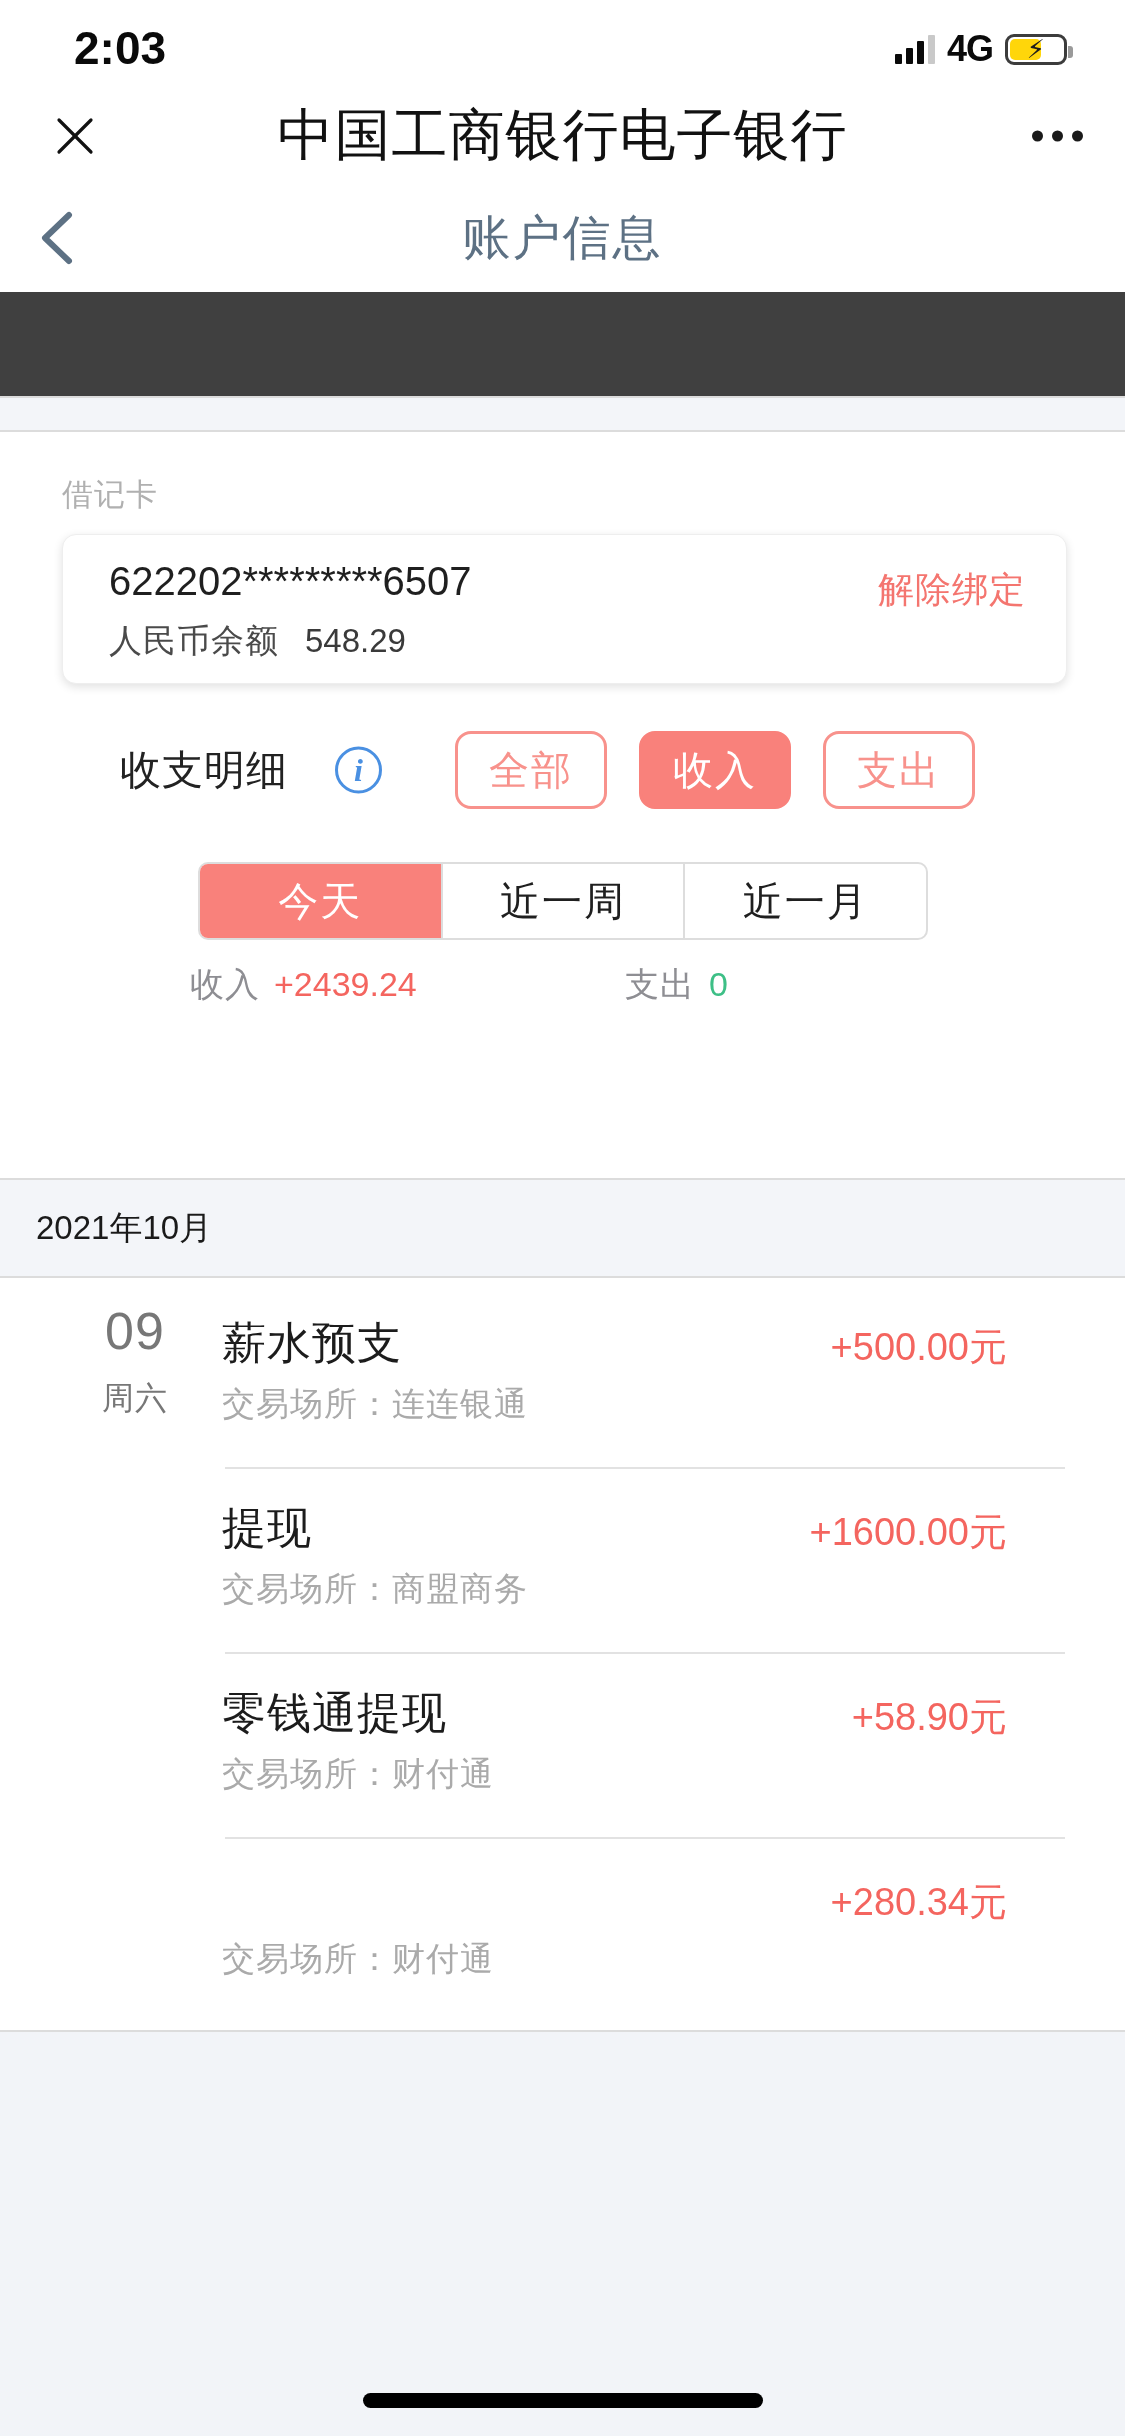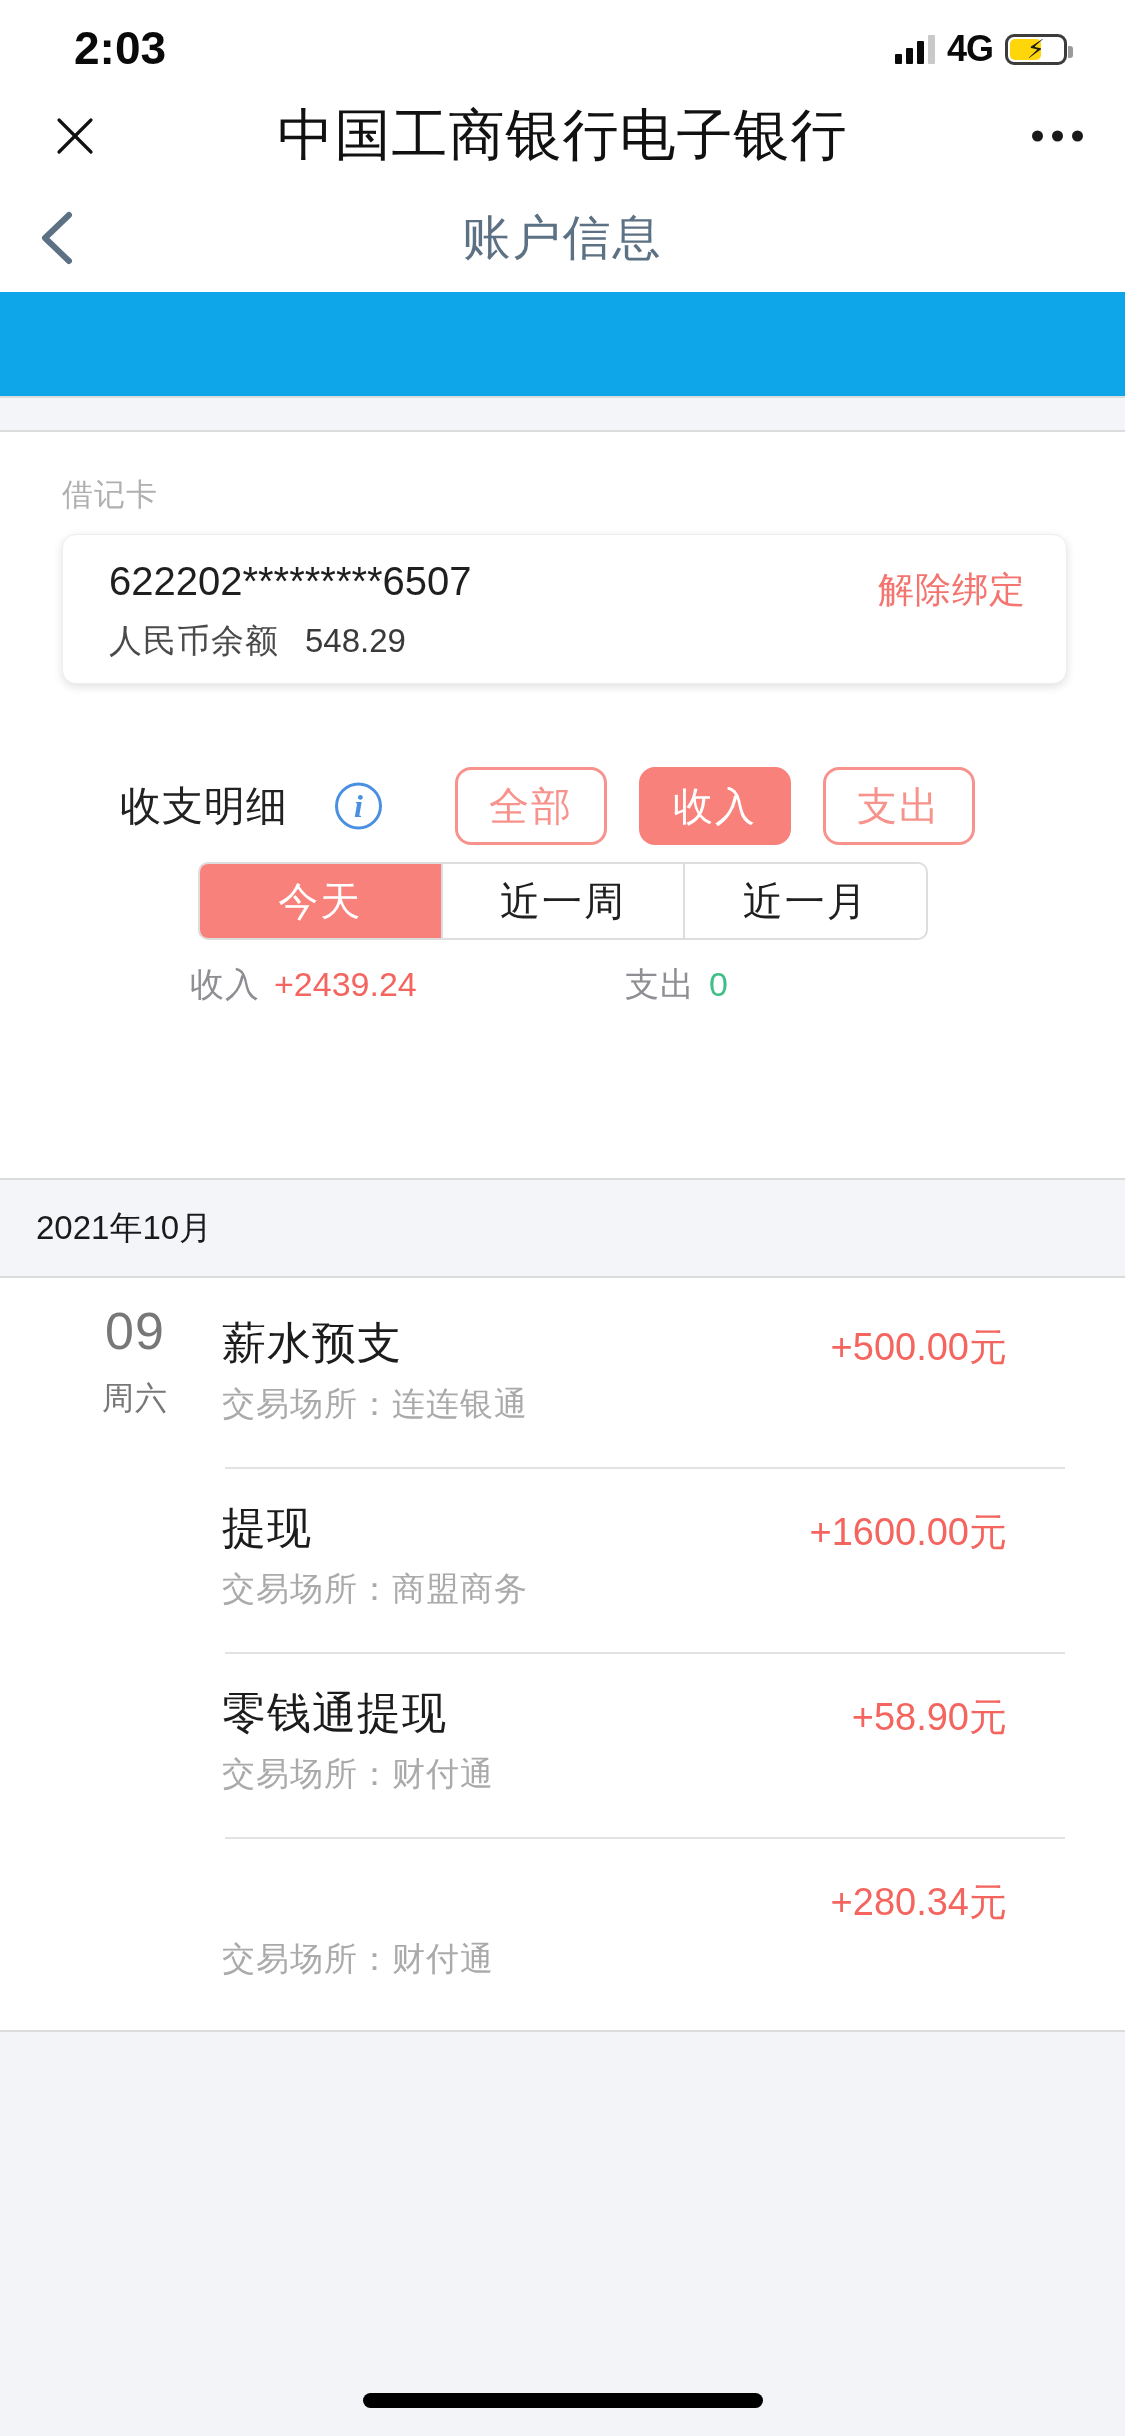--- a/index.html
+++ b/index.html
@@ -5,21 +5,21 @@
   * { box-sizing: border-box; margin: 0; padding: 0; }
   html, body {
     width: 1125px; height: 2436px;
     background: #ffffff;
     font-family: "Liberation Sans", "DejaVu Sans", sans-serif;
     -webkit-font-smoothing: antialiased;
   }
   .phone {
     position: relative;
     width: 1125px; height: 2436px;
-    background: #0ea5e9;
+    background: #404040;
     overflow: hidden;
   }
 
   
   .statusbar {
     position: absolute; top: 0; left: 0;
     width: 1125px; height: 88px;
     background: #ffffff;
     display: flex; align-items: center; justify-content: space-between;
     padding: 0 58px 0 74px;
@@ -137,21 +137,21 @@
   }
   .card-balance-label { color: #4a4a4a; letter-spacing: 1px; }
   .card-balance-value { color: #3a3a3a; }
   .card-unbind {
     position: absolute; right: 40px; top: 31px;
     font-size: 36px; color: #f4756f; letter-spacing: 1px;
   }
 
   
   .filters {
-    position: absolute; top: 328px; left: 0;
+    position: absolute; top: 292px; left: 0;
     width: 1125px; height: 92px;
     display: flex; align-items: center;
   }
   .filters-label {
     position: absolute; left: 120px;
     font-size: 41px; color: #222222; letter-spacing: 1px;
   }
   .info-icon {
     position: absolute; left: 335px; top: 50%; transform: translateY(-50%);
     width: 47px; height: 47px; border-radius: 50%;

